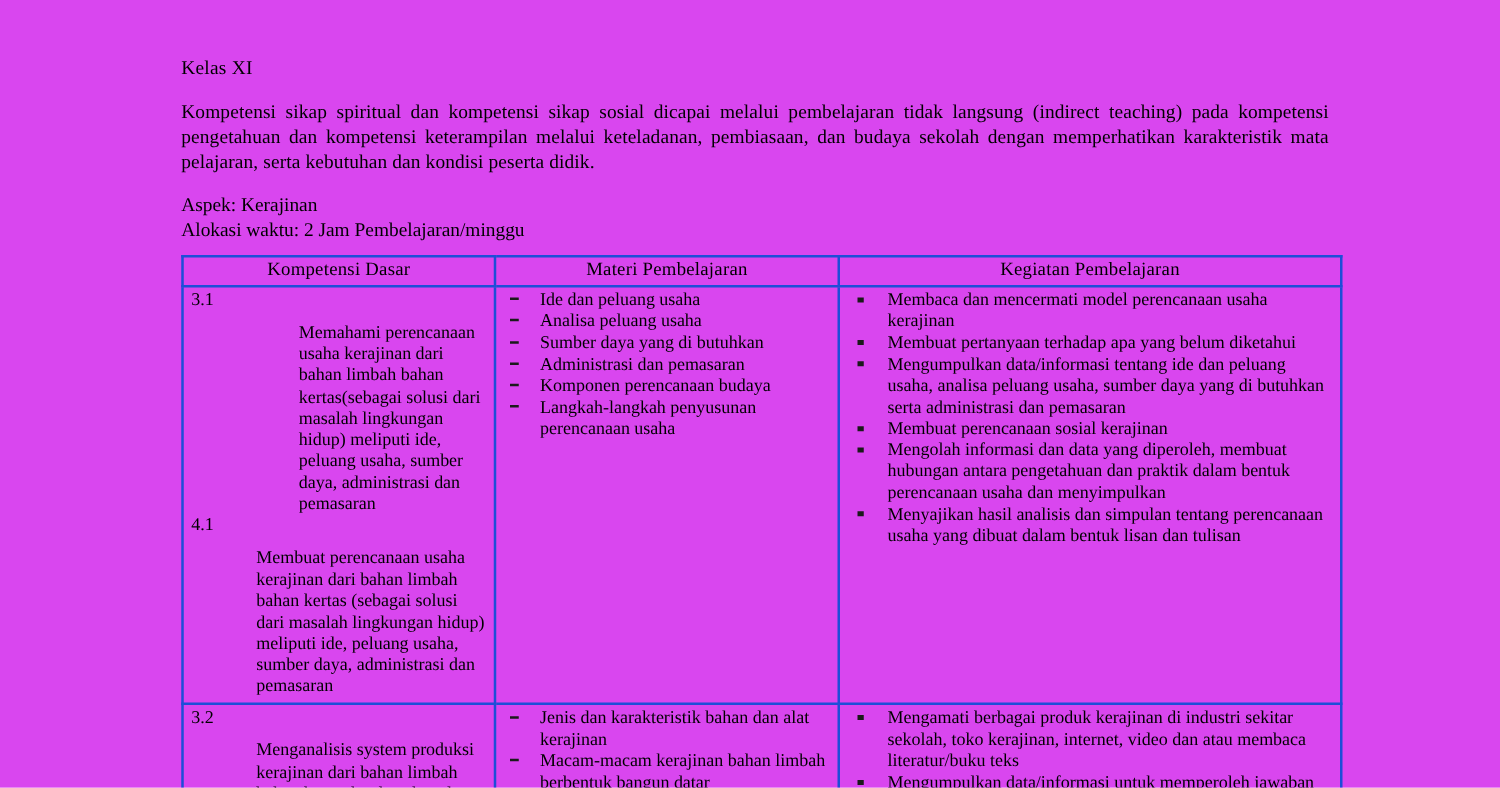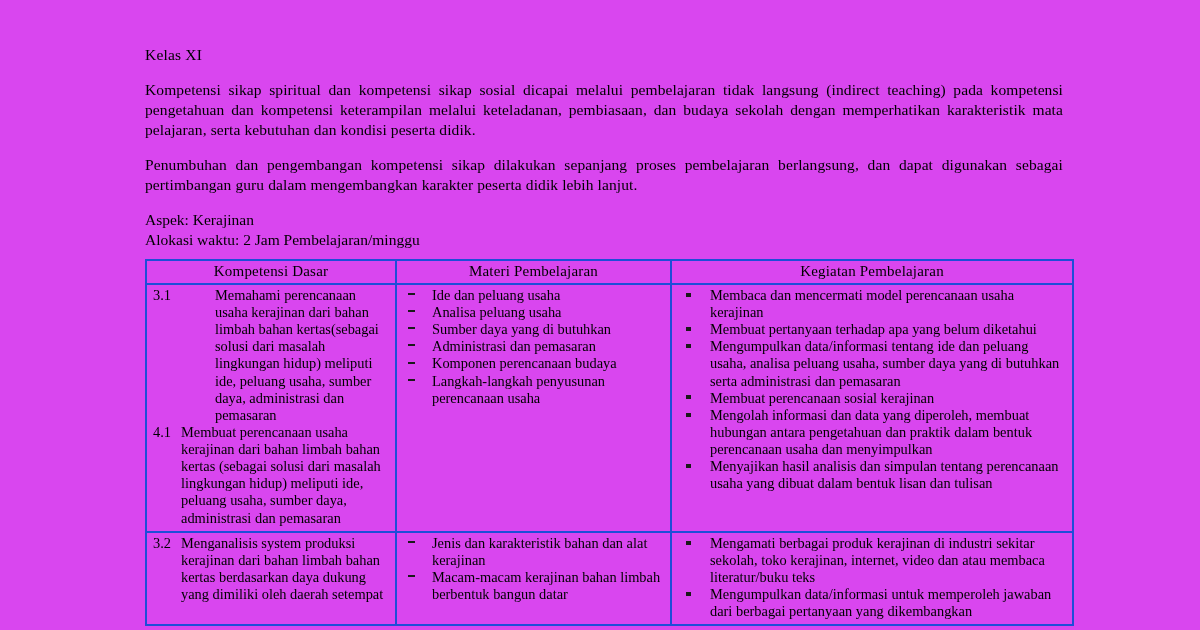--- a/index.html
+++ b/index.html
@@ -76,33 +76,35 @@
 
   .cell {
     padding: 2px 4px 4px 4px;
     font-size: 14.4px;
     line-height: 1.19;
   }
   
   .kd-item {
     display: flex;
     margin-bottom: 0;
+    gap: 24px;
   }
   .kd-num {
     flex: 0 0 auto;
     padding-left: 2px;
   }
   .kd-num.wide {
     width: 62px;
   }
   .kd-num.narrow {
     width: 28px;
   }
   .kd-text {
     flex: 1 1 auto;
+    margin-top: 26px;
   }
   
   ul.blist {
     list-style: none;
     margin: 0;
     padding: 0;
   }
   ul.blist li {
     position: relative;
     padding-left: 31px;
@@ -129,21 +131,20 @@
 </style>
 </head>
 <body>
 
 <div class="page">
   <div class="doc-body">
 
     <div class="kelas">Kelas XI</div>
 
     <p class="para">Kompetensi sikap spiritual dan kompetensi sikap sosial dicapai melalui pembelajaran tidak langsung (indirect teaching) pada kompetensi pengetahuan dan kompetensi keterampilan melalui keteladanan, pembiasaan, dan budaya sekolah dengan memperhatikan karakteristik mata pelajaran, serta kebutuhan dan kondisi peserta didik.</p>
-    <p class="para">Penumbuhan dan pengembangan kompetensi sikap dilakukan sepanjang  proses pembelajaran berlangsung, dan dapat digunakan sebagai pertimbangan guru dalam mengembangkan karakter peserta didik lebih lanjut.</p>
 
     <div class="aspek-block">
       <div>Aspek: Kerajinan</div>
       <div>Alokasi waktu: 2 Jam Pembelajaran/minggu</div>
     </div>
 
     <table class="kd-table">
       <colgroup>
         <col class="c1">
           <col class="c2">

